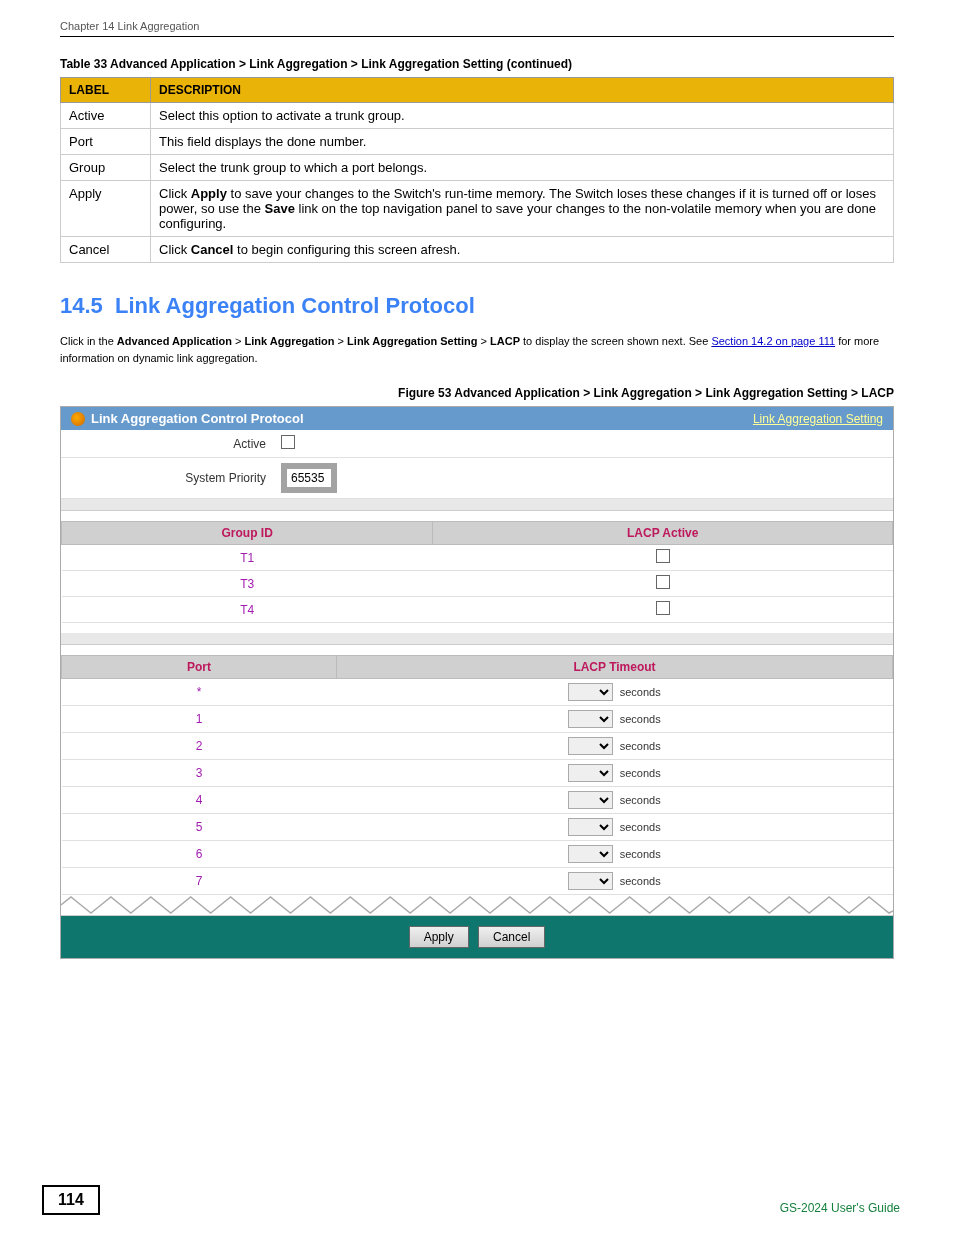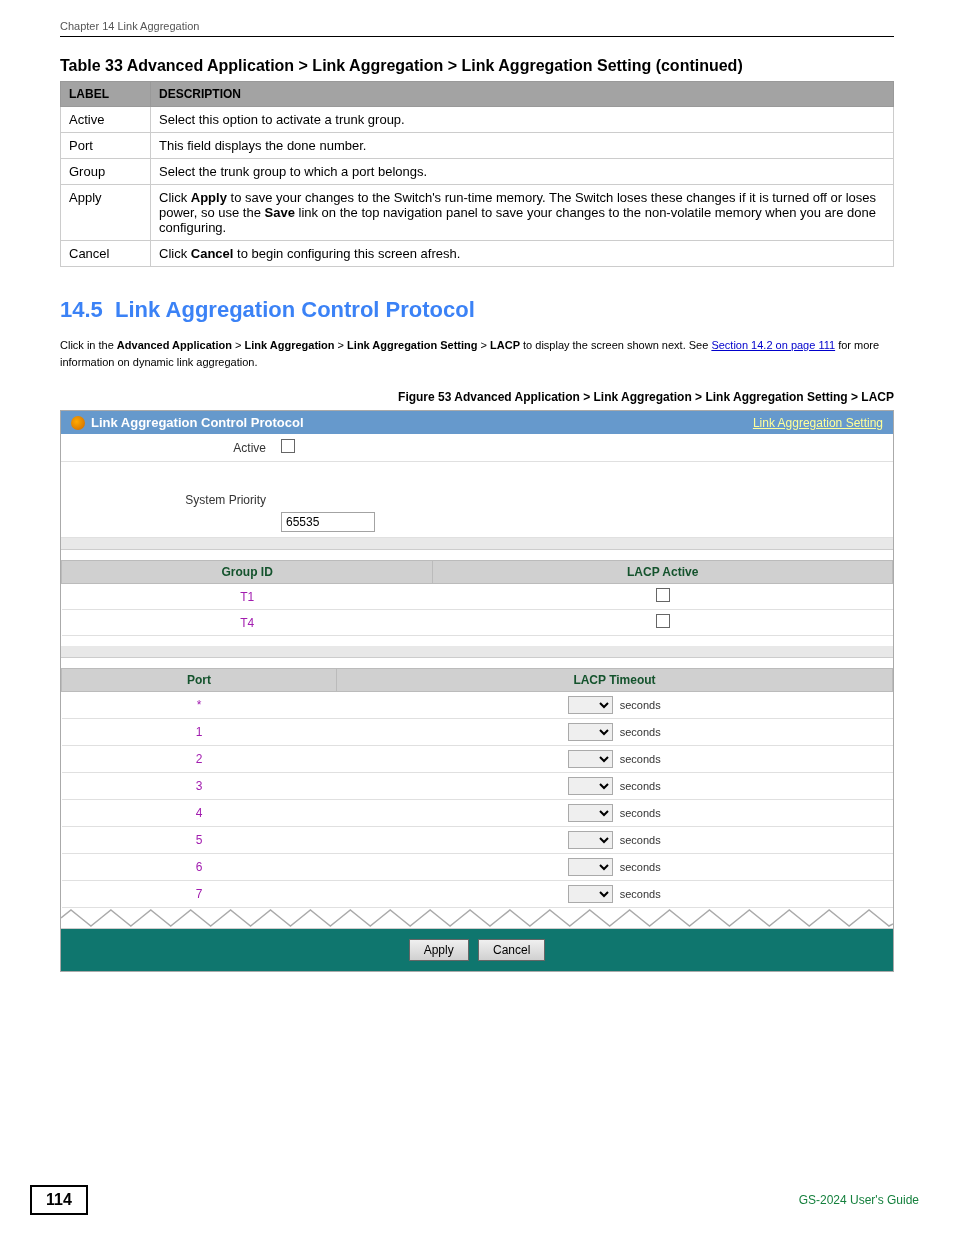--- a/index.html
+++ b/index.html
@@ -21,34 +21,34 @@
     .chapter-header {
       font-size: 11px;
       color: #555;
       border-bottom: 1px solid #000;
       padding-bottom: 4px;
       margin-bottom: 20px;
     }
 
     
     .table-caption {
-      font-size: 16px;
+      font-size: 12px;
       font-weight: bold;
       margin-bottom: 6px;
     }
 
     .doc-table {
       width: 100%;
       border-collapse: collapse;
       margin-bottom: 30px;
       font-size: 13px;
     }
 
     .doc-table th {
-      background: #a3a3a3;
+      background: #eab308;
       border: 1px solid #999;
       padding: 5px 8px;
       text-align: left;
       font-weight: bold;
       font-size: 12px;
     }
 
     .doc-table td {
       border: 1px solid #ccc;
       padding: 5px 8px;
@@ -135,25 +135,24 @@
     }
 
     .ui-form-label {
       width: 200px;
       text-align: right;
       padding-right: 15px;
       color: #333;
     }
 
     .ui-form-input {
-      border: 1px solid #a3a3a3;
+      border: 6px solid #a3a3a3;
       padding: 2px 4px;
       font-size: 12px;
-      width: 94px;
-      margin-top: 45px;
+      width: 56px;
     }
 
     .ui-checkbox {
       width: 14px;
       height: 14px;
       border: 1px solid #666;
       background: #fff;
       display: inline-block;
     }
 
@@ -169,21 +168,21 @@
       width: 100%;
       border-collapse: collapse;
     }
 
     .ui-inner-table th {
       background: #d0d0d0;
       border: 1px solid #bbb;
       padding: 4px 16px;
       text-align: center;
       font-weight: bold;
-      color: #14532d;
+      color: #be185d;
     }
 
     .ui-inner-table td {
       border-bottom: 1px solid #e0e0e0;
       padding: 4px 8px;
       text-align: center;
     }
 
     .ui-inner-table td.port-cell {
       color: #a21caf;
@@ -225,25 +224,25 @@
     .zigzag-svg {
       width: 100%;
       height: 20px;
     }
 
     
     .page-footer {
       position: absolute;
       bottom: 20px;
       left: 0;
-      right: 5px;
+      right: 12px;
       display: flex;
-      align-items: center;
+      align-items: flex-end;
       justify-content: space-between;
-      padding: 0 30px;
+      padding: 0 42px;
     }
 
     .page-number-box {
       border: 2px solid #000;
       padding: 4px 14px;
       font-size: 16px;
       font-weight: bold;
     }
 
     .footer-right {
@@ -358,20 +357,24 @@
             <span>LACP Active</span>
           </th>
         </tr>
       </thead>
       <tbody>
         <tr>
           <td class="port-cell">T1</td>
           <td><span class="ui-checkbox"></span></td>
         </tr>
         <tr>
+          <td class="port-cell">T3</td>
+          <td><span class="ui-checkbox"></span></td>
+        </tr>
+        <tr>
           <td class="port-cell">T4</td>
           <td><span class="ui-checkbox"></span></td>
         </tr>
       </tbody>
     </table>
 
     <div style="height:10px;"></div>
     <div class="ui-spacer"></div>
     <div style="height:10px;"></div>
 

